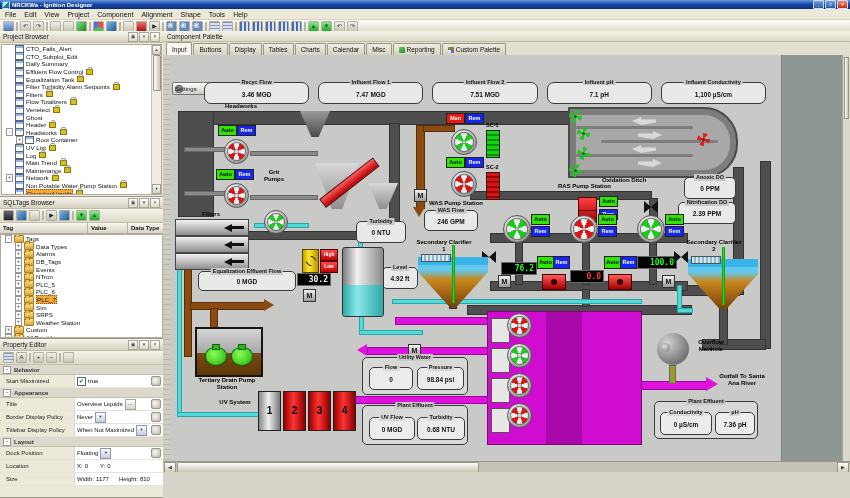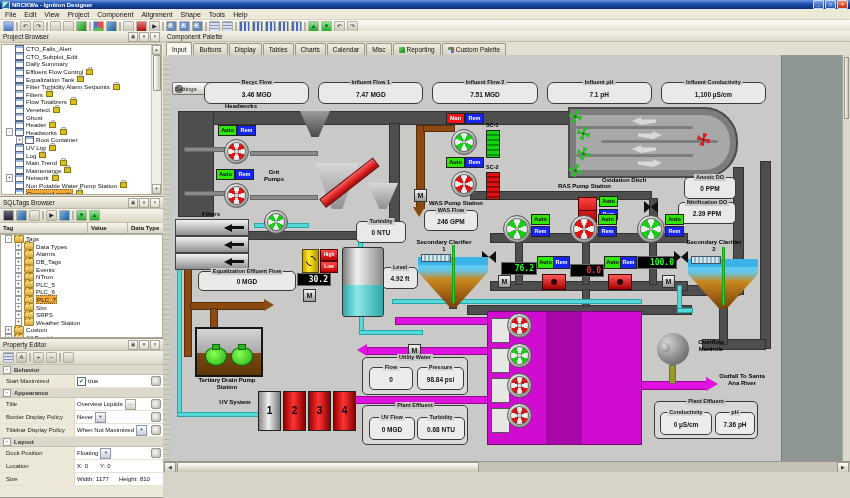--- a/index.html
+++ b/index.html
@@ -859,21 +859,21 @@
         <div class="cbtn b-rem" style="left:428px;top:171px;width:17px">Rem</div>
         <div class="pump green" style="left:467px;top:160px;width:26px;height:26px">
             <div class="imp"></div>
           </div>
         <div class="cbtn b-auto" style="left:495px;top:159px;width:17px">Auto</div>
         <div class="cbtn b-rem" style="left:495px;top:171px;width:17px">Rem</div>
 
         <div class="digital" style="left:331px;top:207px;width:30px">76.2</div>
         <div class="cbtn b-auto" style="left:367px;top:201px;width:15px;height:11px;line-height:11px">Auto</div>
         <div class="cbtn b-rem" style="left:383px;top:201px;width:15px;height:11px;line-height:11px">Rem</div>
-        <div class="digital red" style="left:400px;top:209px;width:28px">0.0</div>
+        <div class="digital red" style="left:400px;top:215px;width:28px">0.0</div>
         <div class="cbtn b-auto" style="left:434px;top:201px;width:15px;height:11px;line-height:11px">Auto</div>
         <div class="cbtn b-rem" style="left:450px;top:201px;width:15px;height:11px;line-height:11px">Rem</div>
         <div class="digital" style="left:467px;top:201px;width:34px">100.0</div>
 
         <div class="valve" style="left:312px;top:196px"></div>
         <div class="valve" style="left:504px;top:196px"></div>
         <div class="mbox" style="left:328px;top:220px">M</div>
         <div class="rvalve" style="left:372px;top:219px"></div>
         <div class="rvalve" style="left:438px;top:219px"></div>
         <div class="mbox" style="left:492px;top:220px">M</div>

